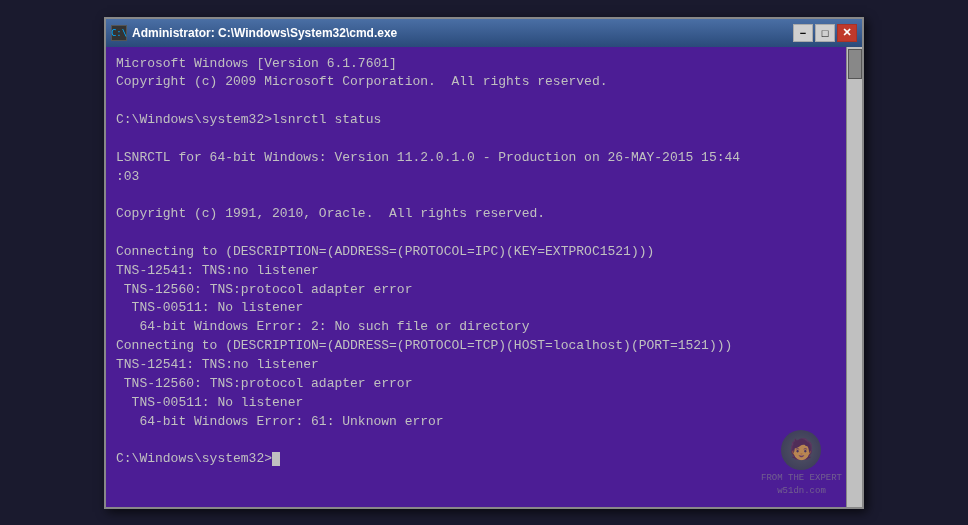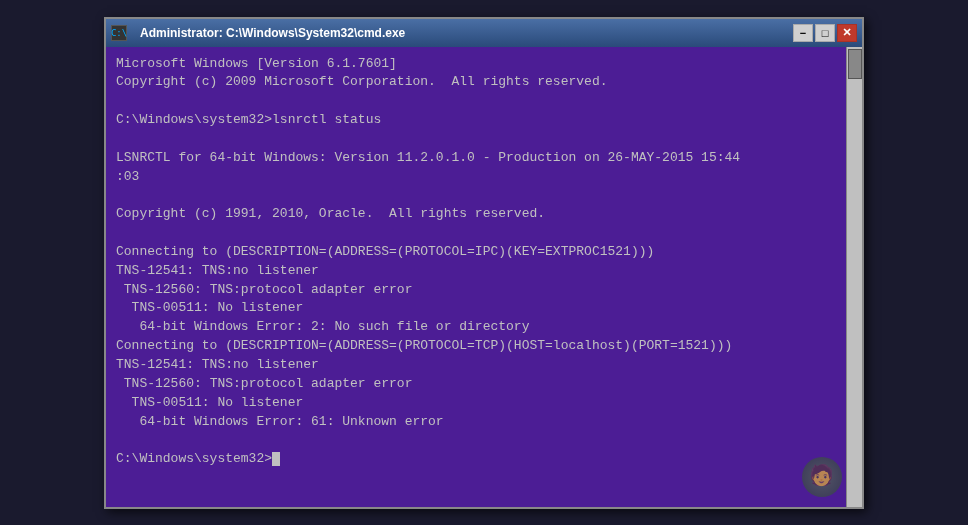--- a/index.html
+++ b/index.html
@@ -38,21 +38,20 @@
       align-items: center;
       justify-content: center;
       font-size: 10px;
       color: #ccc;
       border: 1px solid #555;
     }
     .title-bar-text {
       color: white;
       font-size: 12px;
       font-weight: bold;
-      margin-left: 8px;
     }
     .title-bar-buttons {
       display: flex;
       gap: 2px;
     }
     .tb-btn {
       width: 20px;
       height: 18px;
       border: 1px solid #aaa;
       display: flex;
@@ -171,15 +170,19 @@
   TNS-00511: No listener
    64-bit Windows Error: 61: Unknown error
 
 C:\Windows\system32&gt;<span class="cursor"></span>
 </div>
     <div class="scrollbar">
       <div class="scrollbar-thumb"></div>
     </div>
     <div class="watermark">
       <div class="watermark-icon">🧑</div>
+      <div class="watermark-text">
+        <div>FROM THE EXPERT</div>
+        <div>w51dn.com</div>
+      </div>
     </div>
   </div>
 </div>
 
 </body></html>

